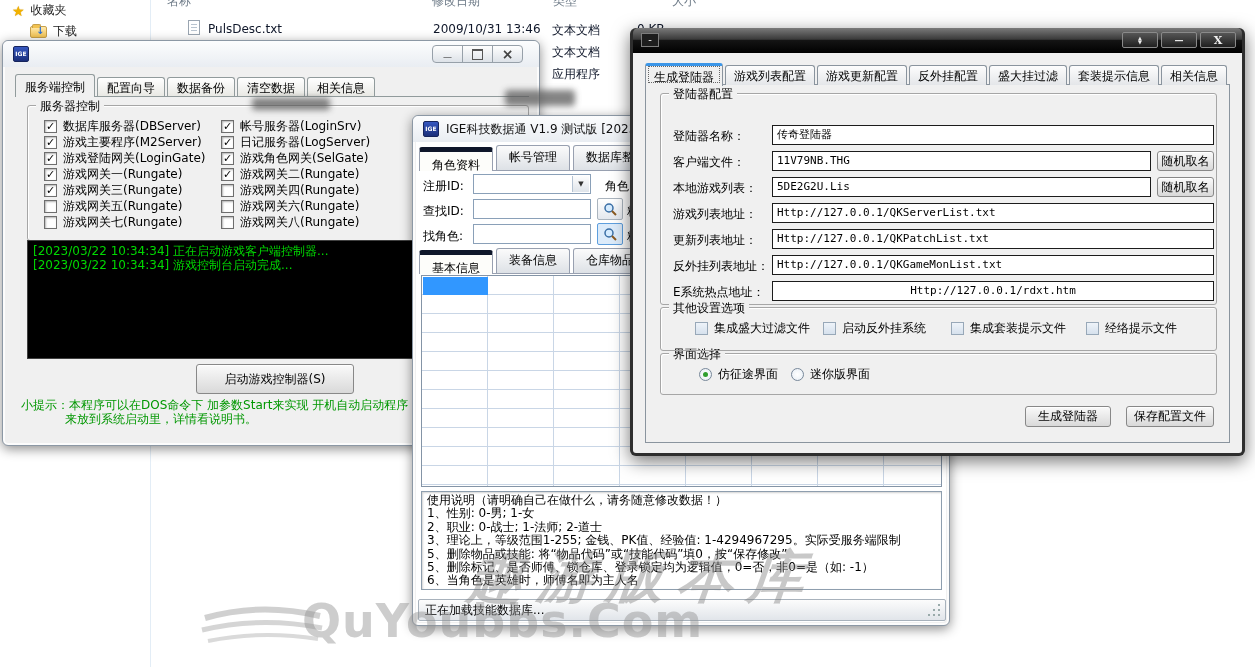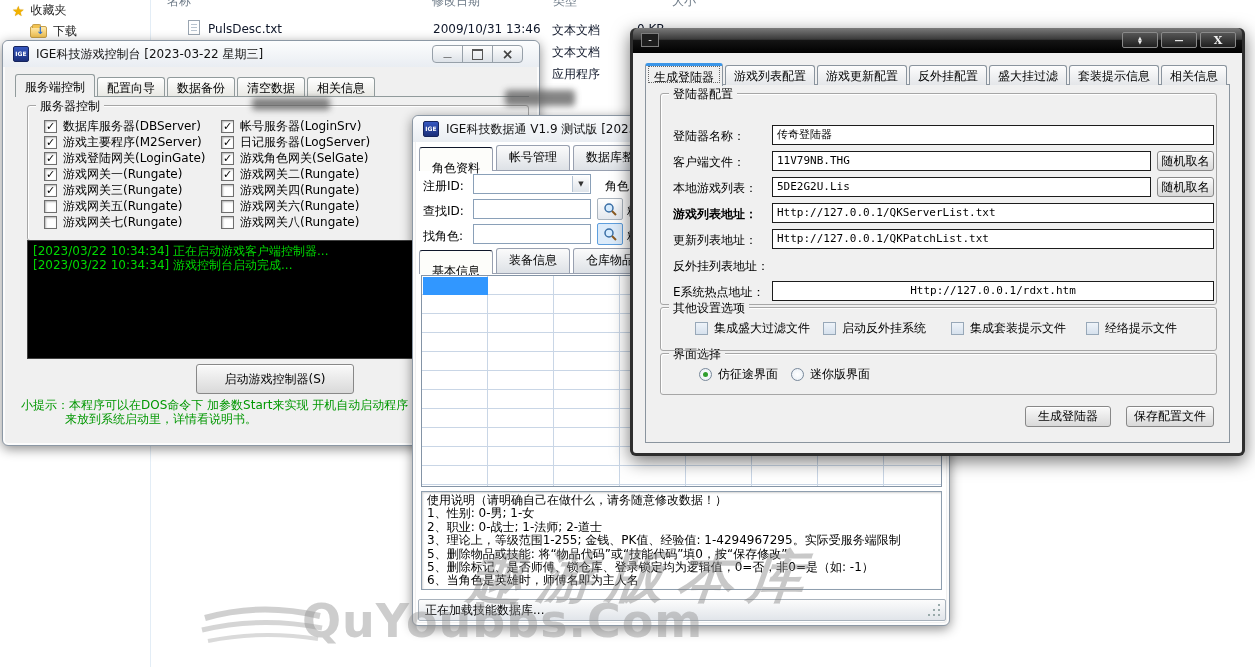--- a/index.html
+++ b/index.html
@@ -56,21 +56,21 @@
  font-size:12px;line-height:14px}
 .btn{position:absolute;border:1px solid #888;border-radius:3px;background:linear-gradient(#fafafa,#d9d9d9);
  display:flex;align-items:center;justify-content:center;font-size:12px;white-space:nowrap;
  box-shadow:inset 0 1px 0 #fff}
 .tipline{position:absolute;color:#009700;white-space:nowrap;font-size:12px}
 
 .dw-bg{position:absolute;left:3px;right:3px;top:26px;bottom:3px;background:#fff;border-radius:0 0 4px 4px}
 .otabstrip{position:absolute;display:flex;align-items:flex-end;border-bottom:1px solid #98a0b0;height:25px}
 .otab{height:25px;padding:3px 12px 0;border:1px solid #98a0b0;border-bottom:none;border-radius:3px 3px 0 0;
  background:linear-gradient(#fbfbfb,#dde1e6);margin-right:3px;font-size:12px;white-space:nowrap}
-.otab.active{border-top:1px solid #0f172a;padding-top:12px;background:#fdfdfa;height:24px;margin-bottom:-1px}
+.otab.active{border-top:5px solid #0f172a;padding-top:5px;background:#fdfdfa;height:24px;margin-bottom:-1px}
 .fldlabel{position:absolute;font-size:12px;white-space:nowrap}
 .textbox{position:absolute;height:20px;background:#fff;border:1px solid #8aa0b8}
 .combo-arrow{position:absolute;right:1px;top:1px;bottom:1px;width:17px;background:linear-gradient(#fdfdfd,#dfe4ea);
  border-left:1px solid #b4c2d2;display:flex;align-items:center;justify-content:center;font-size:7px;color:#333}
 .searchbtn{position:absolute;width:26px;height:22px;border:1px solid #aab4be;border-radius:2px;
  background:linear-gradient(#ffffff,#e4e8ee);display:flex;align-items:center;justify-content:center}
 .searchbtn.hl{border:1px solid #5e9fde;background:#dcebfa}
 .grid{position:absolute;border:1px solid #8494a6;background-color:#fff;background-image:
  repeating-linear-gradient(to right,transparent 0,transparent 65px,#c9d6e6 65px,#c9d6e6 66px),
  repeating-linear-gradient(to bottom,transparent 0,transparent 18px,#c9d6e6 18px,#c9d6e6 19px)}
@@ -146,21 +146,20 @@
       <span class="exp-cell" style="left:552px;top:22px">文本文档</span>
       <span class="exp-cell" style="left:637px;top:22px">0 KB</span>
     </div>
     <span class="exp-cell" style="left:552px;top:44px">文本文档</span>
     <span class="exp-cell" style="left:552px;top:66px">应用程序</span>
   </div>
 
   <div class="win-basic" style="left:2px;top:40px;width:538px;height:406px">
     <div class="titlebar">
       <span class="app-ic">IGE</span>
-      <span class="win-title">IGE科技游戏控制台 [2023-03-22 星期三]</span>
     </div>
     <div class="capbtns" style="right:16px">
       <span class="capbtn g-min"></span>
       <span class="capbtn g-max"></span>
       <span class="capbtn g-close"></span>
     </div>
     <div class="tabstrip" style="left:12px;top:32px;width:514px" id="cw-tabs">
         <div class="ctab active">服务端控制</div>
         <div class="ctab">配置向导</div>
         <div class="ctab">数据备份</div>
@@ -336,25 +335,26 @@
           <span class="grouplabel">其他设置选项</span>
         </div>
       <div class="lw-label" style="left: 27px; top: 43px;">登陆器名称：</div>
           <div class="flatinput" style="left: 126px; top: 40px; width: 442px;">传奇登陆器</div>
           <div class="lw-label" style="left: 27px; top: 69px;">客户端文件：</div>
           <div class="flatinput" style="left: 126px; top: 66px; width: 379px;">11V79NB.THG</div>
           <div class="btn" style="left: 511px; top: 66px; width: 57px; height: 20px; position: absolute;">随机取名</div>
           <div class="lw-label" style="left: 27px; top: 95px;">本地游戏列表：</div>
           <div class="flatinput" style="left: 126px; top: 92px; width: 379px;">5DE2G2U.Lis</div>
           <div class="btn" style="left: 511px; top: 92px; width: 57px; height: 20px; position: absolute;">随机取名</div>
-          <div class="lw-label" style="left: 27px; top: 121px; font-weight: bold;">游戏列表地址：</div>
+          <div class="lw-label" style="left: 27px; top: 121px;">游戏列表地址：</div>
           <div class="flatinput" style="left: 126px; top: 118px; width: 442px;">Http://127.0.0.1/QKServerList.txt</div>
           <div class="lw-label" style="left: 27px; top: 147px;">更新列表地址：</div>
           <div class="flatinput" style="left: 126px; top: 144px; width: 442px;">Http://127.0.0.1/QKPatchList.txt</div>
           <div class="lw-label" style="left: 27px; top: 173px;">反外挂列表地址：</div>
+          <div class="flatinput" style="left: 126px; top: 170px; width: 442px;">Http://127.0.0.1/QKGameMonList.txt</div>
           <div class="lw-label" style="left: 27px; top: 199px;">E系统热点地址：</div>
           <div class="flatinput" style="left: 126px; top: 196px; width: 442px; text-align: center;">Http://127.0.0.1/rdxt.htm</div>
           <div class="opt-item" style="left: 49px; top: 236px;">
             <div class="vcb"></div>
             <div>集成盛大过滤文件</div>
           </div>
           <div class="opt-item" style="left: 177px; top: 236px;">
             <div class="vcb"></div>
             <div>启动反外挂系统</div>
           </div>

